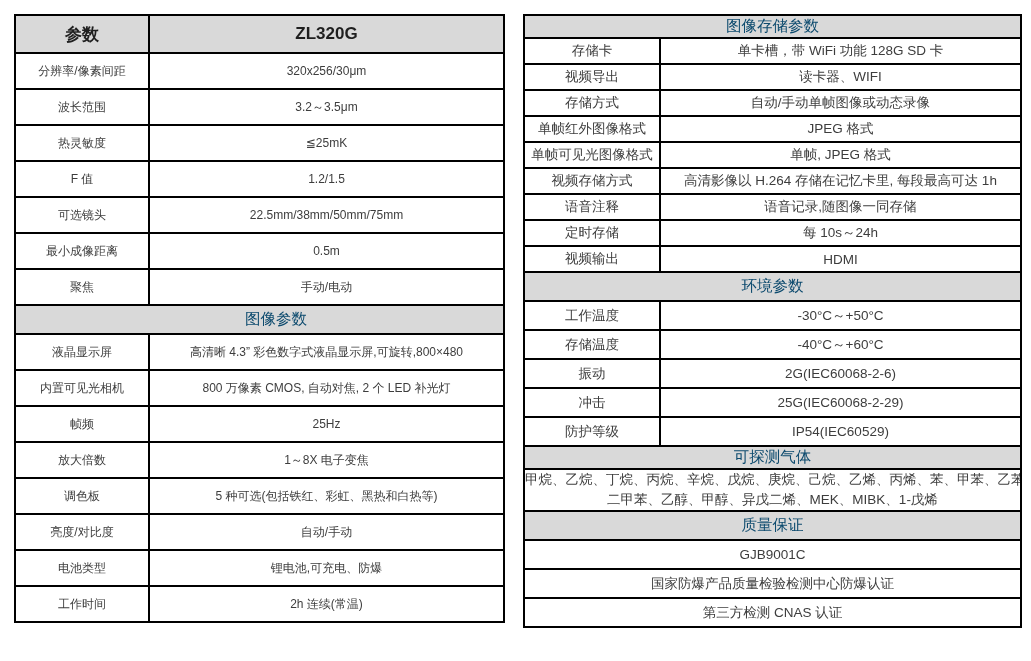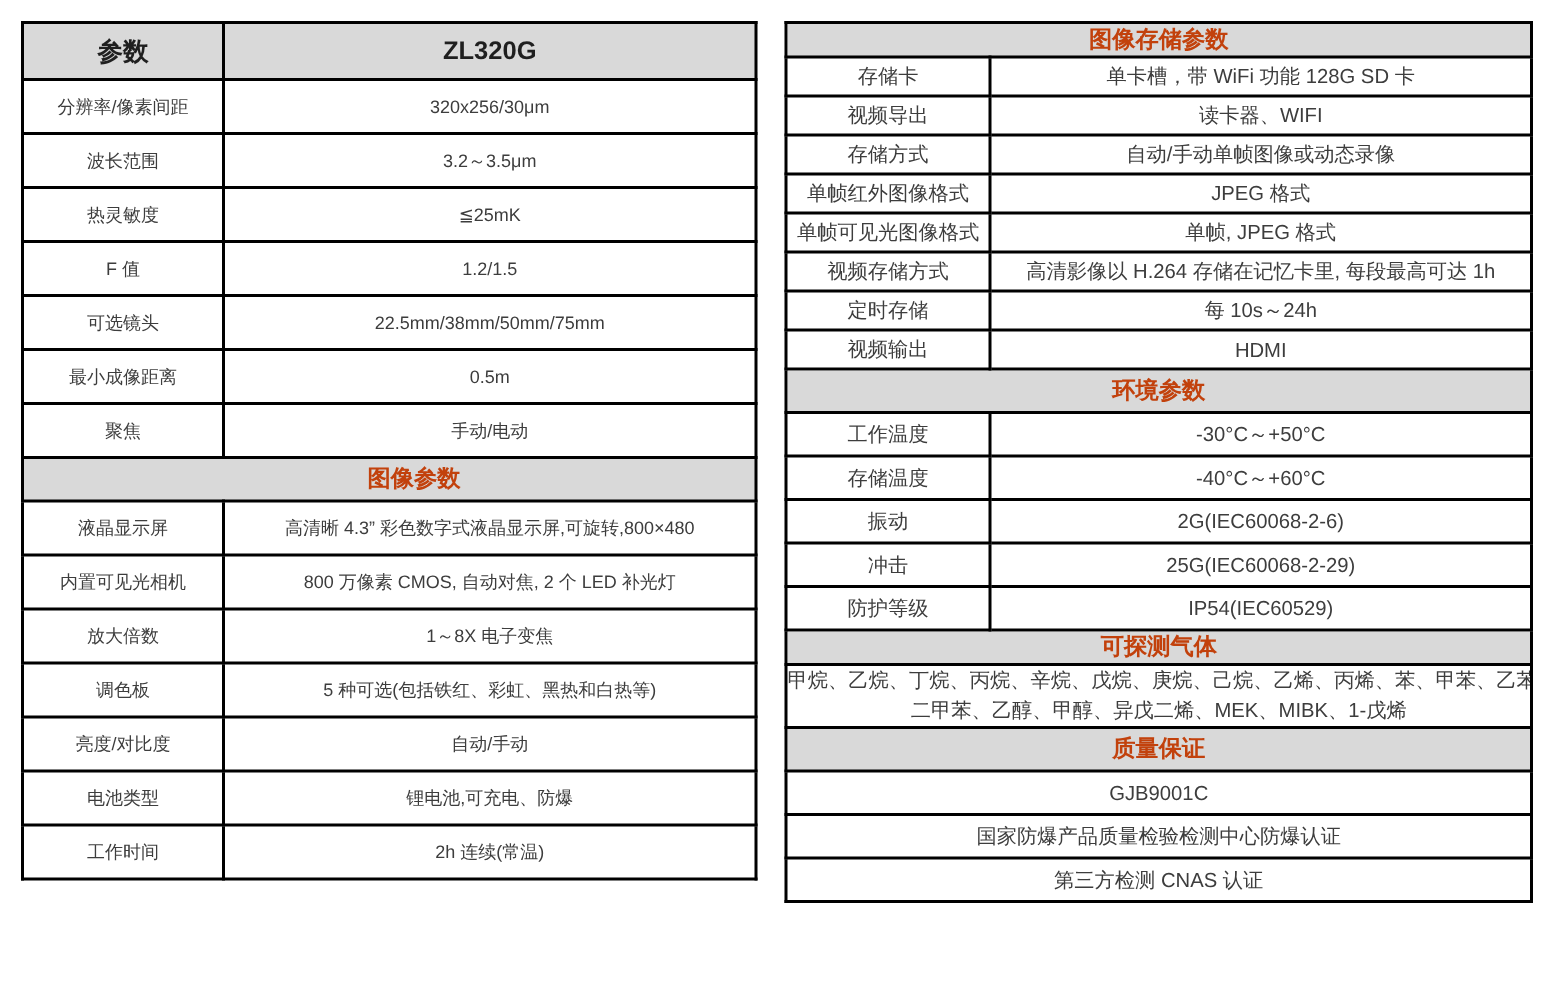--- a/index.html
+++ b/index.html
@@ -45,23 +45,23 @@
   }
   .t-left tr.hdr td {
     height: 36px;
     font-size: 17px;
     font-weight: bold;
     background: #d9d9d9;
     color: #1f1f1f;
   }
   tr.section td {
     background: #d9d9d9;
-    font-weight: bold;
+    font-weight: normal;
     font-size: 15.5px;
-    color: #c2410c;
+    color: #0c4a6e;
   }
   .t-left tr.section td { height: 27px; padding-left: 35px; }
 
   
   .t-right td {
     height: 24px;
     font-size: 13.5px;
     white-space: nowrap;
   }
   .t-right tr.section td { height: 21px; }
@@ -121,20 +121,24 @@
         </tr>
         <tr class="g1">
           <td class="lbl">液晶显示屏</td>
           <td class="val">高清晰 4.3” 彩色数字式液晶显示屏,可旋转,800×480</td>
         </tr>
         <tr class="g1">
           <td class="lbl">内置可见光相机</td>
           <td class="val">800 万像素 CMOS, 自动对焦, 2 个 LED 补光灯</td>
         </tr>
         <tr class="g1">
+          <td class="lbl">帧频</td>
+          <td class="val">25Hz</td>
+        </tr>
+        <tr class="g1">
           <td class="lbl">放大倍数</td>
           <td class="val">1～8X 电子变焦</td>
         </tr>
         <tr class="g1">
           <td class="lbl">调色板</td>
           <td class="val">5 种可选(包括铁红、彩虹、黑热和白热等)</td>
         </tr>
         <tr class="g1">
           <td class="lbl">亮度/对比度</td>
           <td class="val">自动/手动</td>
@@ -176,20 +180,24 @@
         </tr>
         <tr class="g0">
           <td class="lbl">单帧可见光图像格式</td>
           <td class="val">单帧, JPEG 格式</td>
         </tr>
         <tr class="g0">
           <td class="lbl">视频存储方式</td>
           <td class="val">高清影像以 H.264 存储在记忆卡里, 每段最高可达 1h</td>
         </tr>
         <tr class="g0">
+          <td class="lbl">语音注释</td>
+          <td class="val">语音记录,随图像一同存储</td>
+        </tr>
+        <tr class="g0">
           <td class="lbl">定时存储</td>
           <td class="val">每 10s～24h</td>
         </tr>
         <tr class="g0">
           <td class="lbl">视频输出</td>
           <td class="val">HDMI</td>
         </tr>
         <tr class="section g1">
           <td class="section-cell" colspan="2">环境参数</td>
         </tr>

